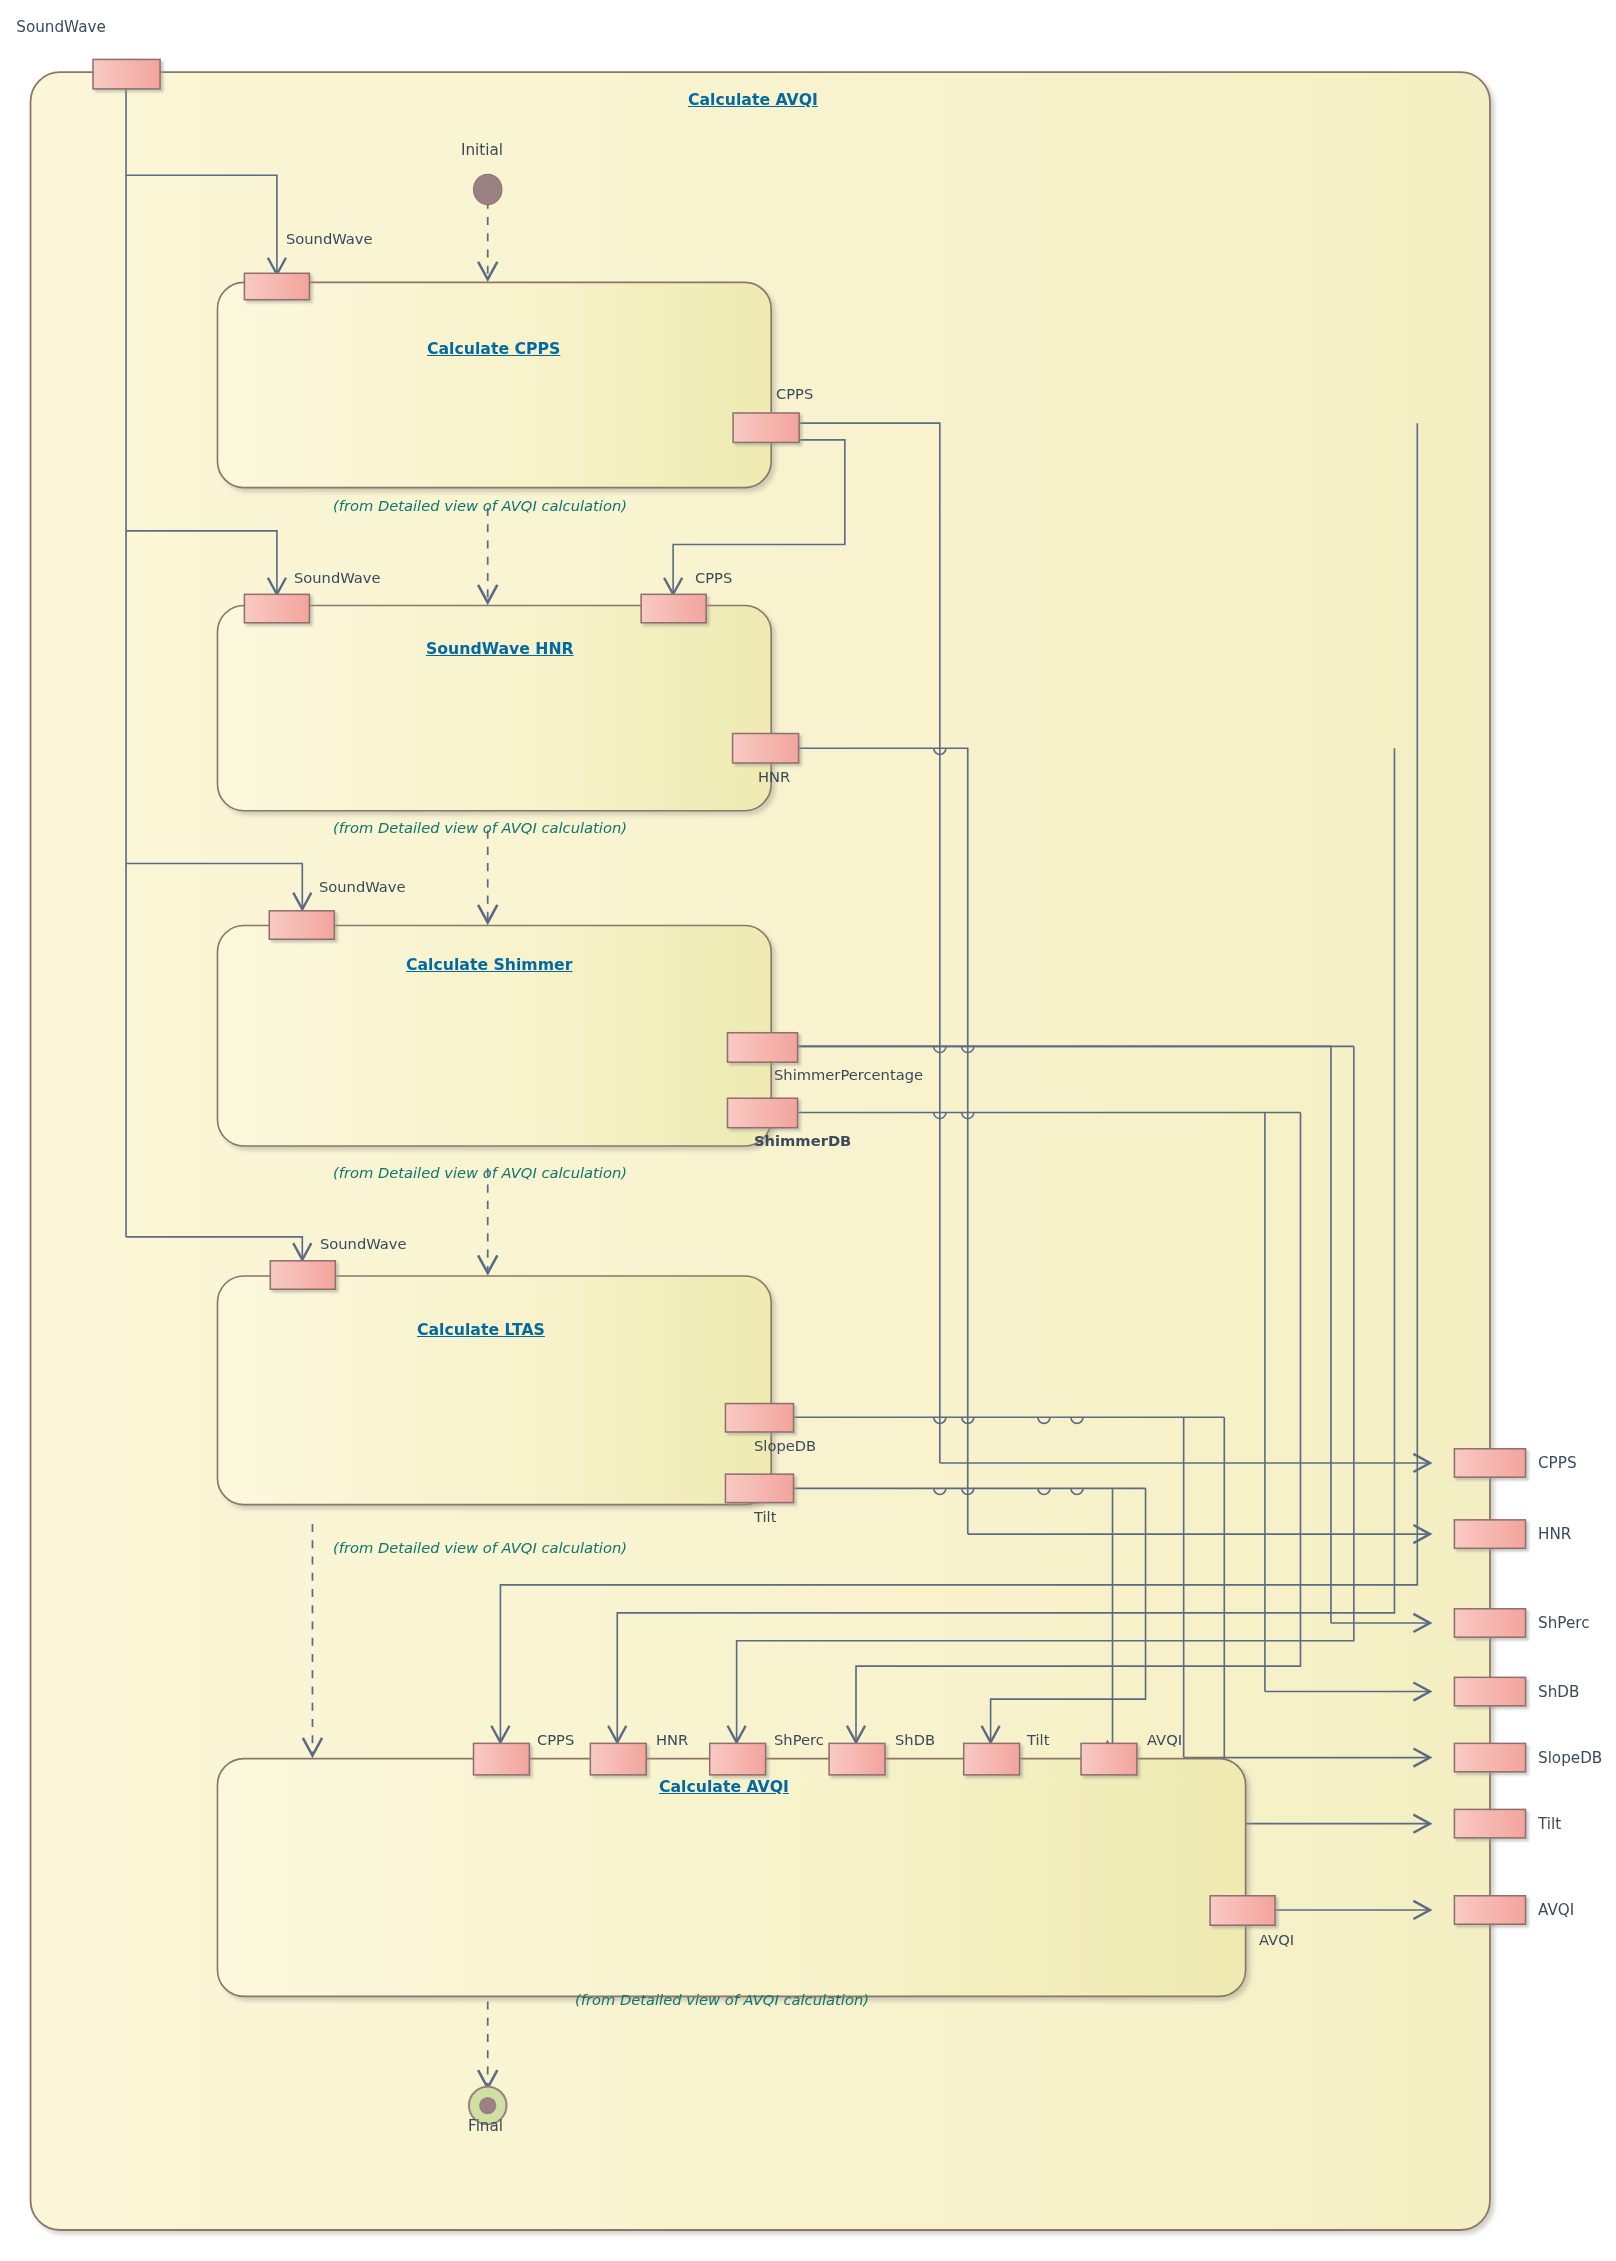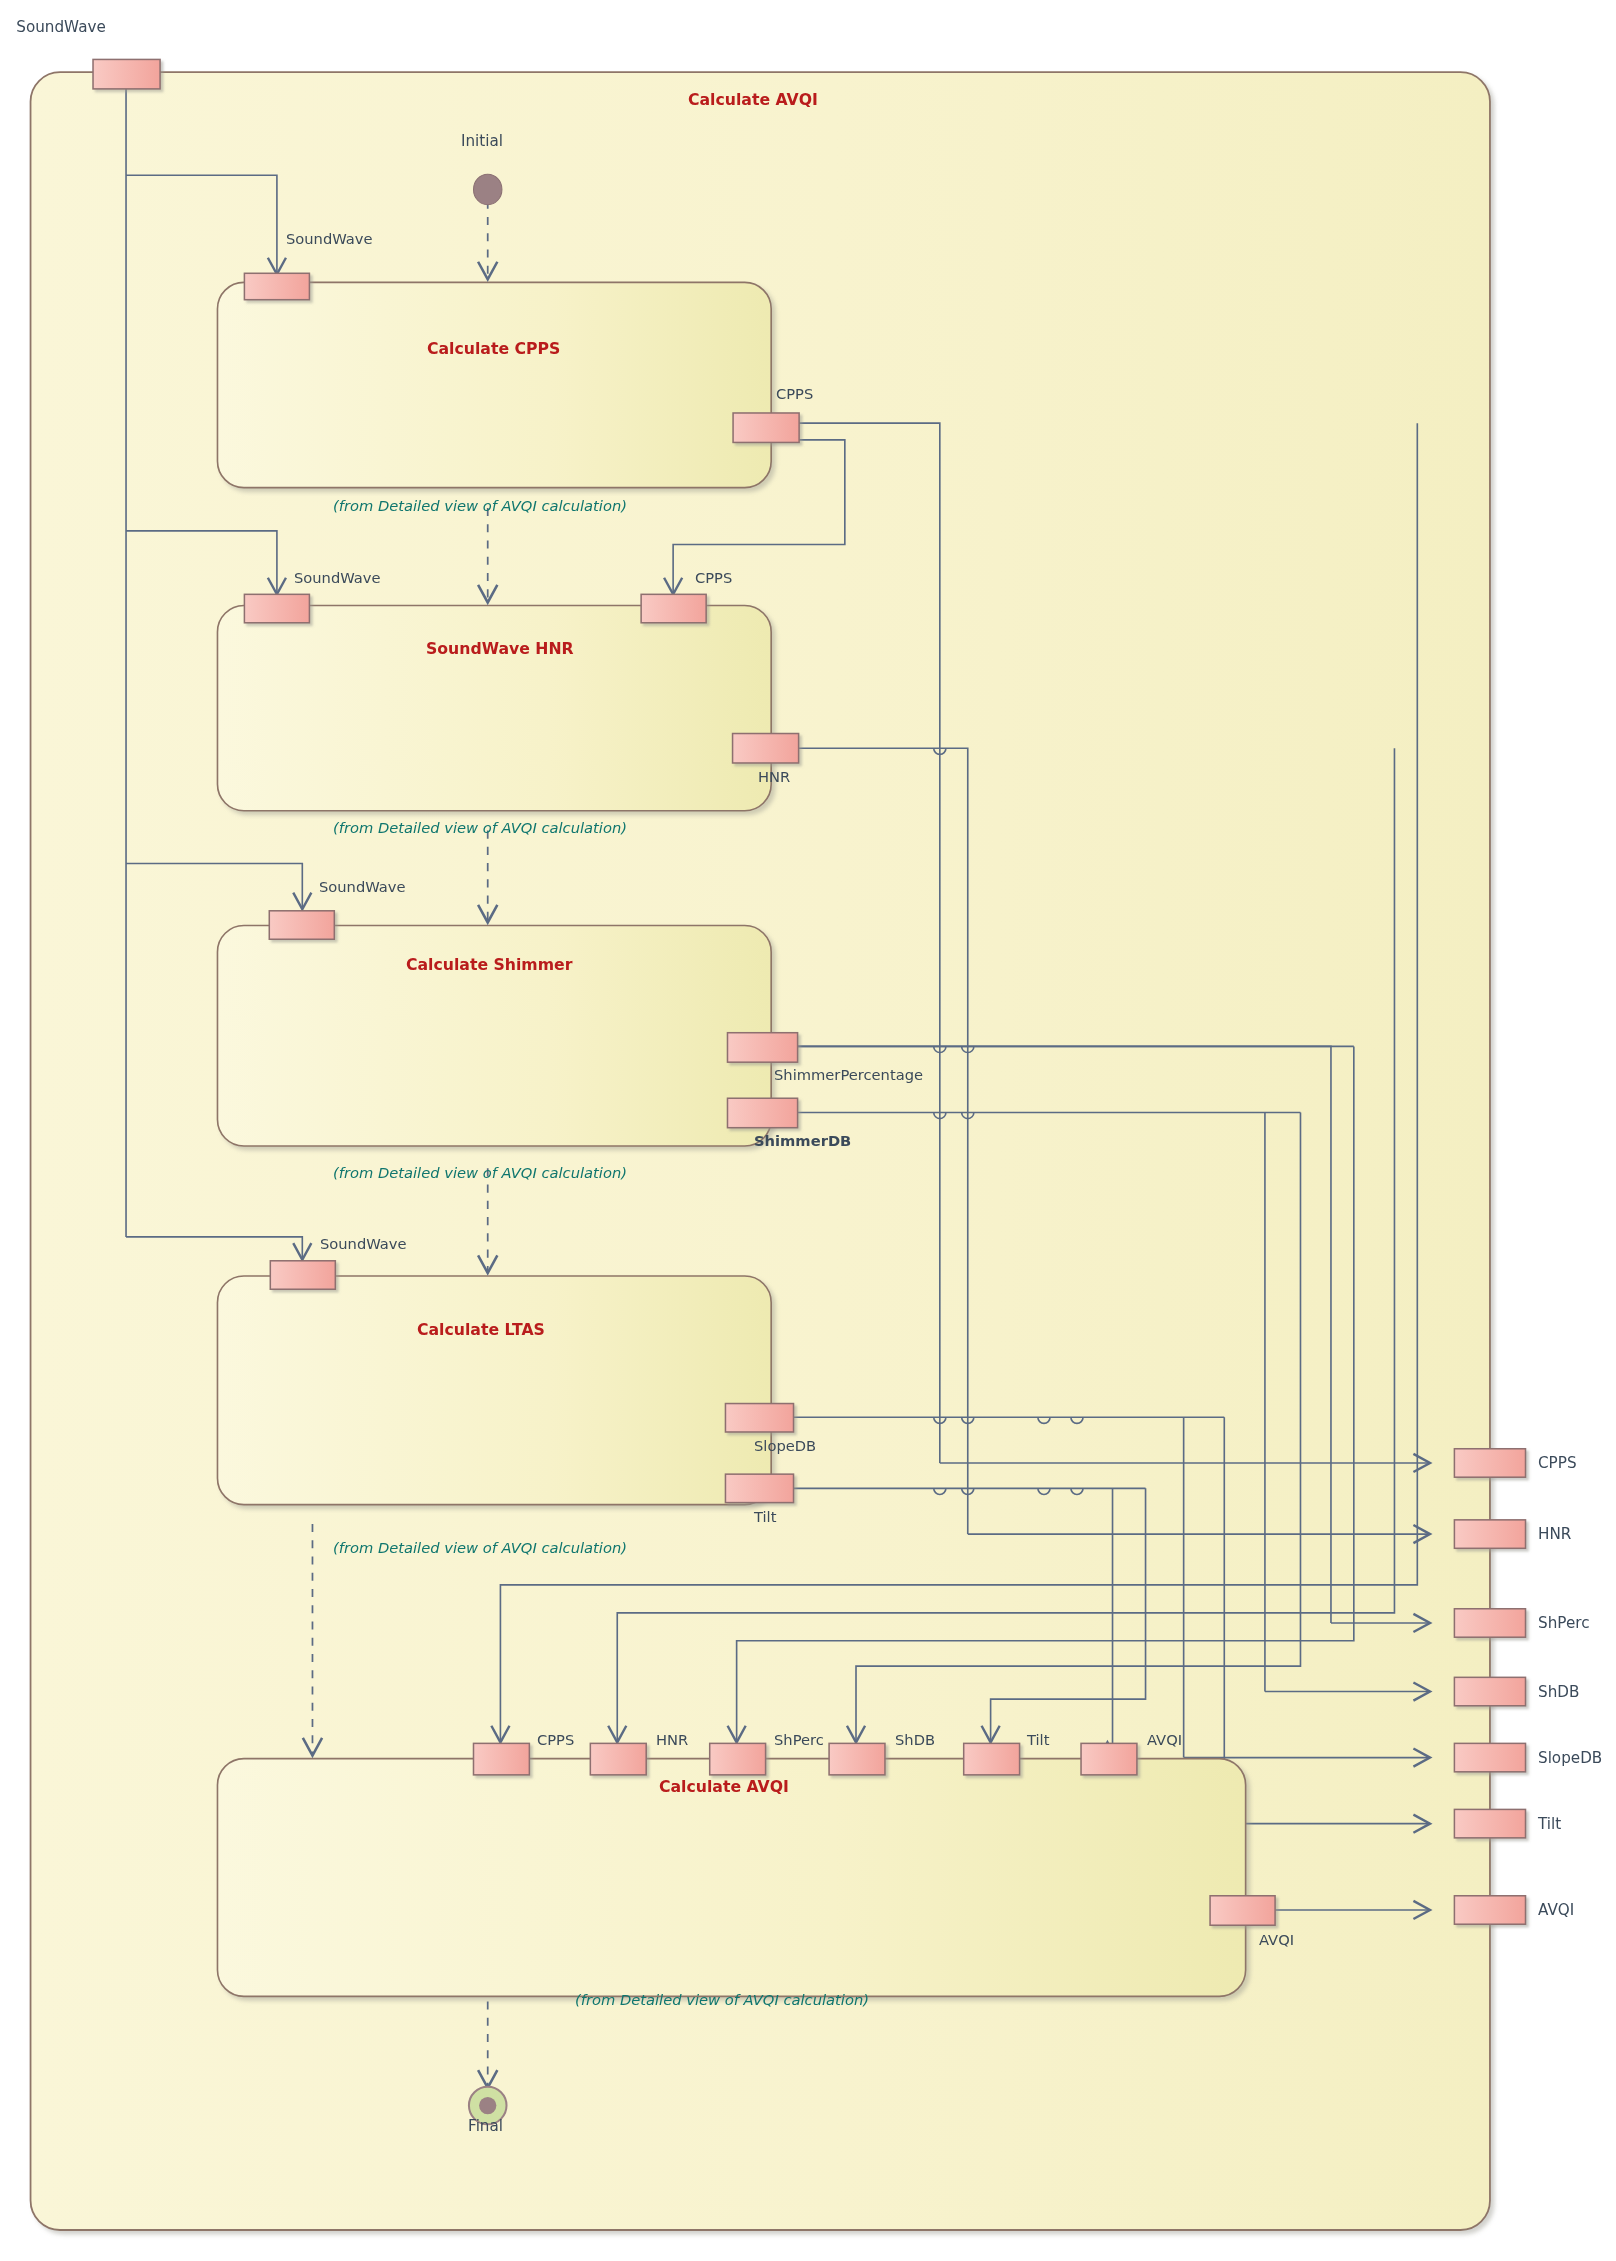--- a/index.html
+++ b/index.html
@@ -2,21 +2,21 @@
 <html style="font-size:8.1px"><head>
 <meta charset="utf-8">
 <style>
   html,body{margin:0;padding:0;background:#ffffff;}
   body{width:1616px;height:2261px;overflow:hidden;
        font-family:"DejaVu Sans","Liberation Sans",sans-serif;}
   #diagram{position:relative;width:1336px;height:2261px;background:#ffffff;}
   svg#canvas{position:absolute;left:0;top:0;width:1616px;height:2261px;}
   .lbl{position:absolute;white-space:nowrap;color:#3b4a5a;font-size:15.2px;
        font-family:"DejaVu Sans","Liberation Sans",sans-serif;}
-  .lbl.bold{font-weight:bold;color:#b91c1c;font-size:15.7px;}
+  .lbl.bold{font-weight:bold;color:#0369a1;font-size:15.7px;text-decoration:underline;}
   .lbl.ital{font-style:italic;color:#0f766e;font-size:14.7px;}
   .lbl.pinname{font-size:14.7px;color:#3b4a5a;}
 </style>
 </head>
 <body>
 
 <div id="diagram">
 
 <svg id="canvas" viewBox="0 0 3181 4451" xmlns="http://www.w3.org/2000/svg">
   <defs>
@@ -231,21 +231,21 @@
   </g>
   <g>
     <rect x="2863" y="3732" width="140" height="56" fill="url(#gPin)" stroke="#8e6f6f" stroke-width="3" filter="url(#shadowS)"></rect>
   </g>
 </svg>
 
 <div class="lbl" style="left:16.3px;top:18.3px;">SoundWave</div>
 
 <div class="lbl bold" style="left:688px;top:90px;">Calculate AVQI</div>
 
-<div class="lbl" style="left:461px;top:132px;">Initial</div>
+<div class="lbl" style="left:461px;top:141px;">Initial</div>
 
 <div class="lbl" style="left:468px;top:2117px;">Final</div>
 
 <div class="lbl pinname" style="left:286px;top:230px;">SoundWave</div>
 <div class="lbl bold" style="left:427px;top:315px;margin-top:24px;">Calculate CPPS</div>
 <div class="lbl pinname" style="left:776px;top:385px;">CPPS</div>
 <div class="lbl ital" style="left:333px;top:497px;">(from Detailed view of AVQI calculation)</div>
 
 <div class="lbl pinname" style="left:294px;top:569px;">SoundWave</div>
 <div class="lbl pinname" style="left:695px;top:569px;">CPPS</div>

